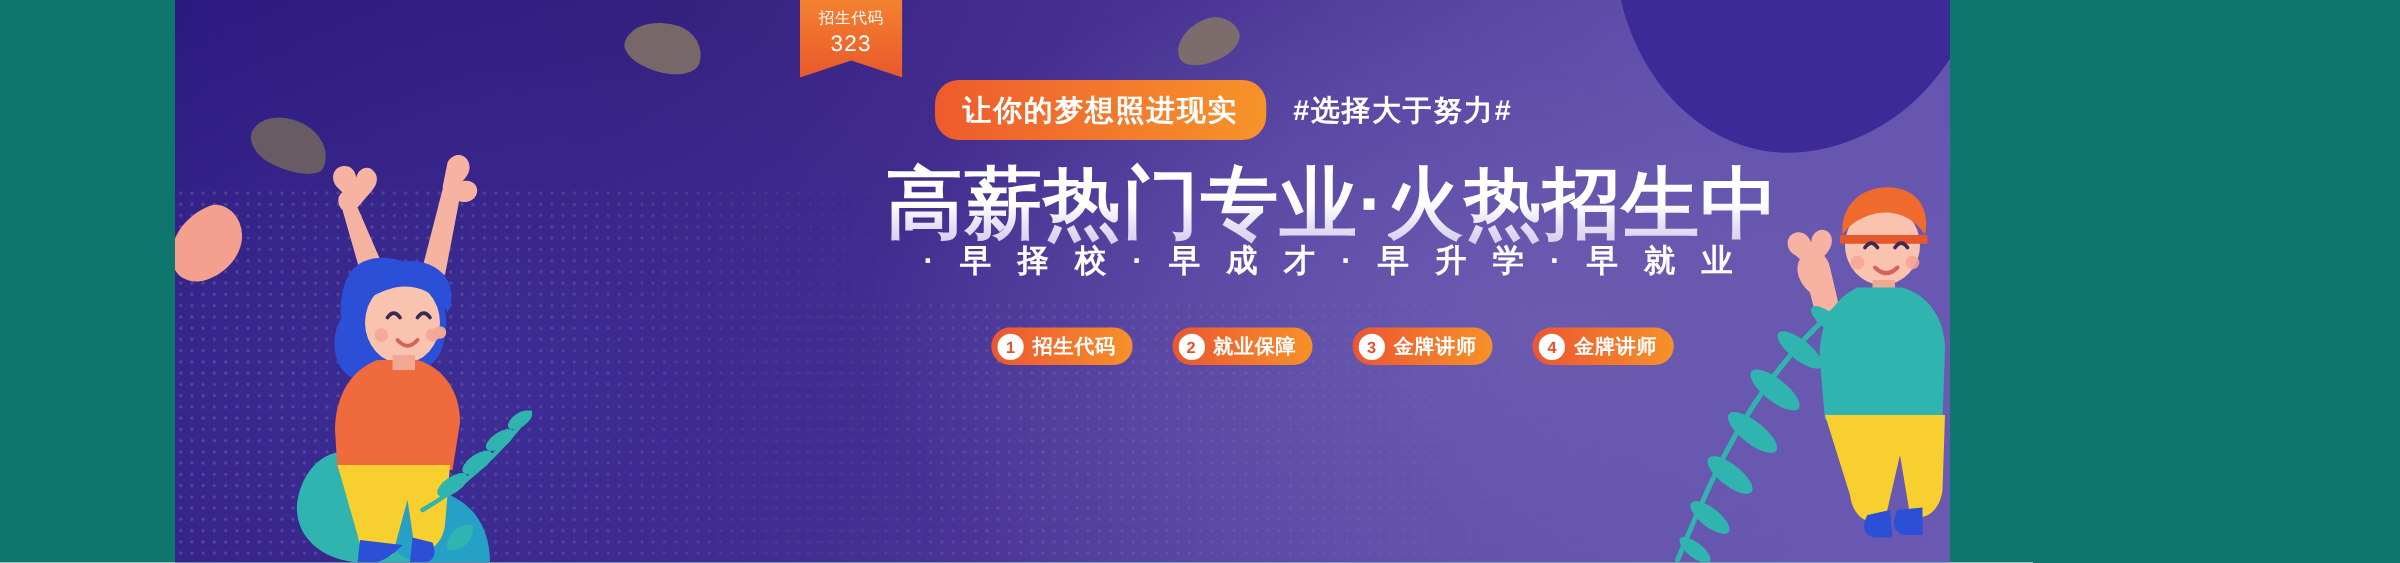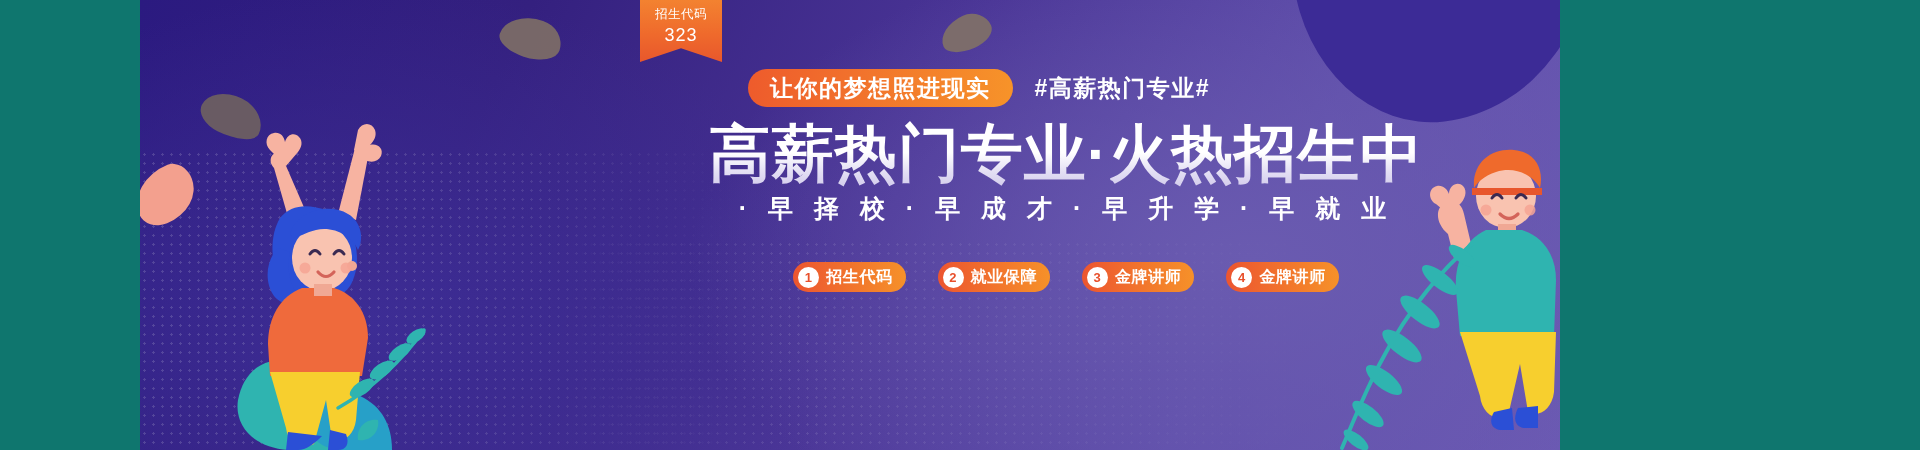--- a/index.html
+++ b/index.html
@@ -63,29 +63,29 @@
     text-align:center;color:#fff;
     -webkit-clip-path:polygon(0 0,100% 0,100% 100%,50% 78%,0 100%);
     clip-path:polygon(0 0,100% 0,100% 100%,50% 78%,0 100%);
   }
   #code-badge .bl{display:block;font-size:12.5px;line-height:1;padding-top:8px;letter-spacing:.5px;}
   #code-badge .bn{display:block;font-size:18px;line-height:1;padding-top:5px;font-weight:400;letter-spacing:1px;}
 
   
   #tagline-row{position:absolute;left:608px;top:68px;height:40px;display:flex;align-items:center;gap:22px;}
   #tagline-pill{
-    height:38px;padding:0 22px;display:flex;align-items:center;border-radius:19px;
+    height:48px;padding:0 22px;display:flex;align-items:center;border-radius:19px;
     background:linear-gradient(90deg,#ee5b2c 0%,#f2762c 48%,#f79329 100%);
     color:#fff;font-size:23px;font-weight:700;letter-spacing:1.5px;white-space:nowrap;
   }
   #hashtag{color:#fff;font-size:23px;font-weight:700;letter-spacing:1.5px;white-space:nowrap;}
 
   
   #headline{
-    position:absolute;left:516px;top:118px;width:820px;height:72px;
+    position:absolute;left:516px;top:128px;width:820px;height:72px;
     font-size:62px;font-weight:700;line-height:72px;letter-spacing:1px;white-space:nowrap;
     background:linear-gradient(180deg,#ffffff 0%,#ffffff 48%,#e4e0f4 74%,#cfc8ea 100%);
     -webkit-background-clip:text;background-clip:text;color:transparent;
     -webkit-text-fill-color:transparent;
     text-align:center;
   }
 
   
   #subtitle{
     position:absolute;left:516px;top:192px;width:820px;
@@ -217,21 +217,21 @@
       <ellipse cx="138" cy="28" rx="16" ry="6.5" fill="#2fb4b0" transform="rotate(38 138 28)"></ellipse>
     </svg>
 
     <div id="code-badge">
       <span class="bl">招生代码</span>
       <span class="bn">323</span>
     </div>
 
     <div id="tagline-row">
       <div id="tagline-pill">让你的梦想照进现实</div>
-      <div id="hashtag">#高薪热门专业#</div>
+      <div id="hashtag">#选择大于努力#</div>
     </div>
 
     <div id="headline">高薪热门专业·火热招生中</div>
 
     <div id="subtitle">·  早 择 校  ·  早 成 才  ·  早 升 学  ·  早 就 业</div>
 
     <div id="features">
       <div class="feat">
         <span class="num">1</span>
         <span>招生代码</span>

